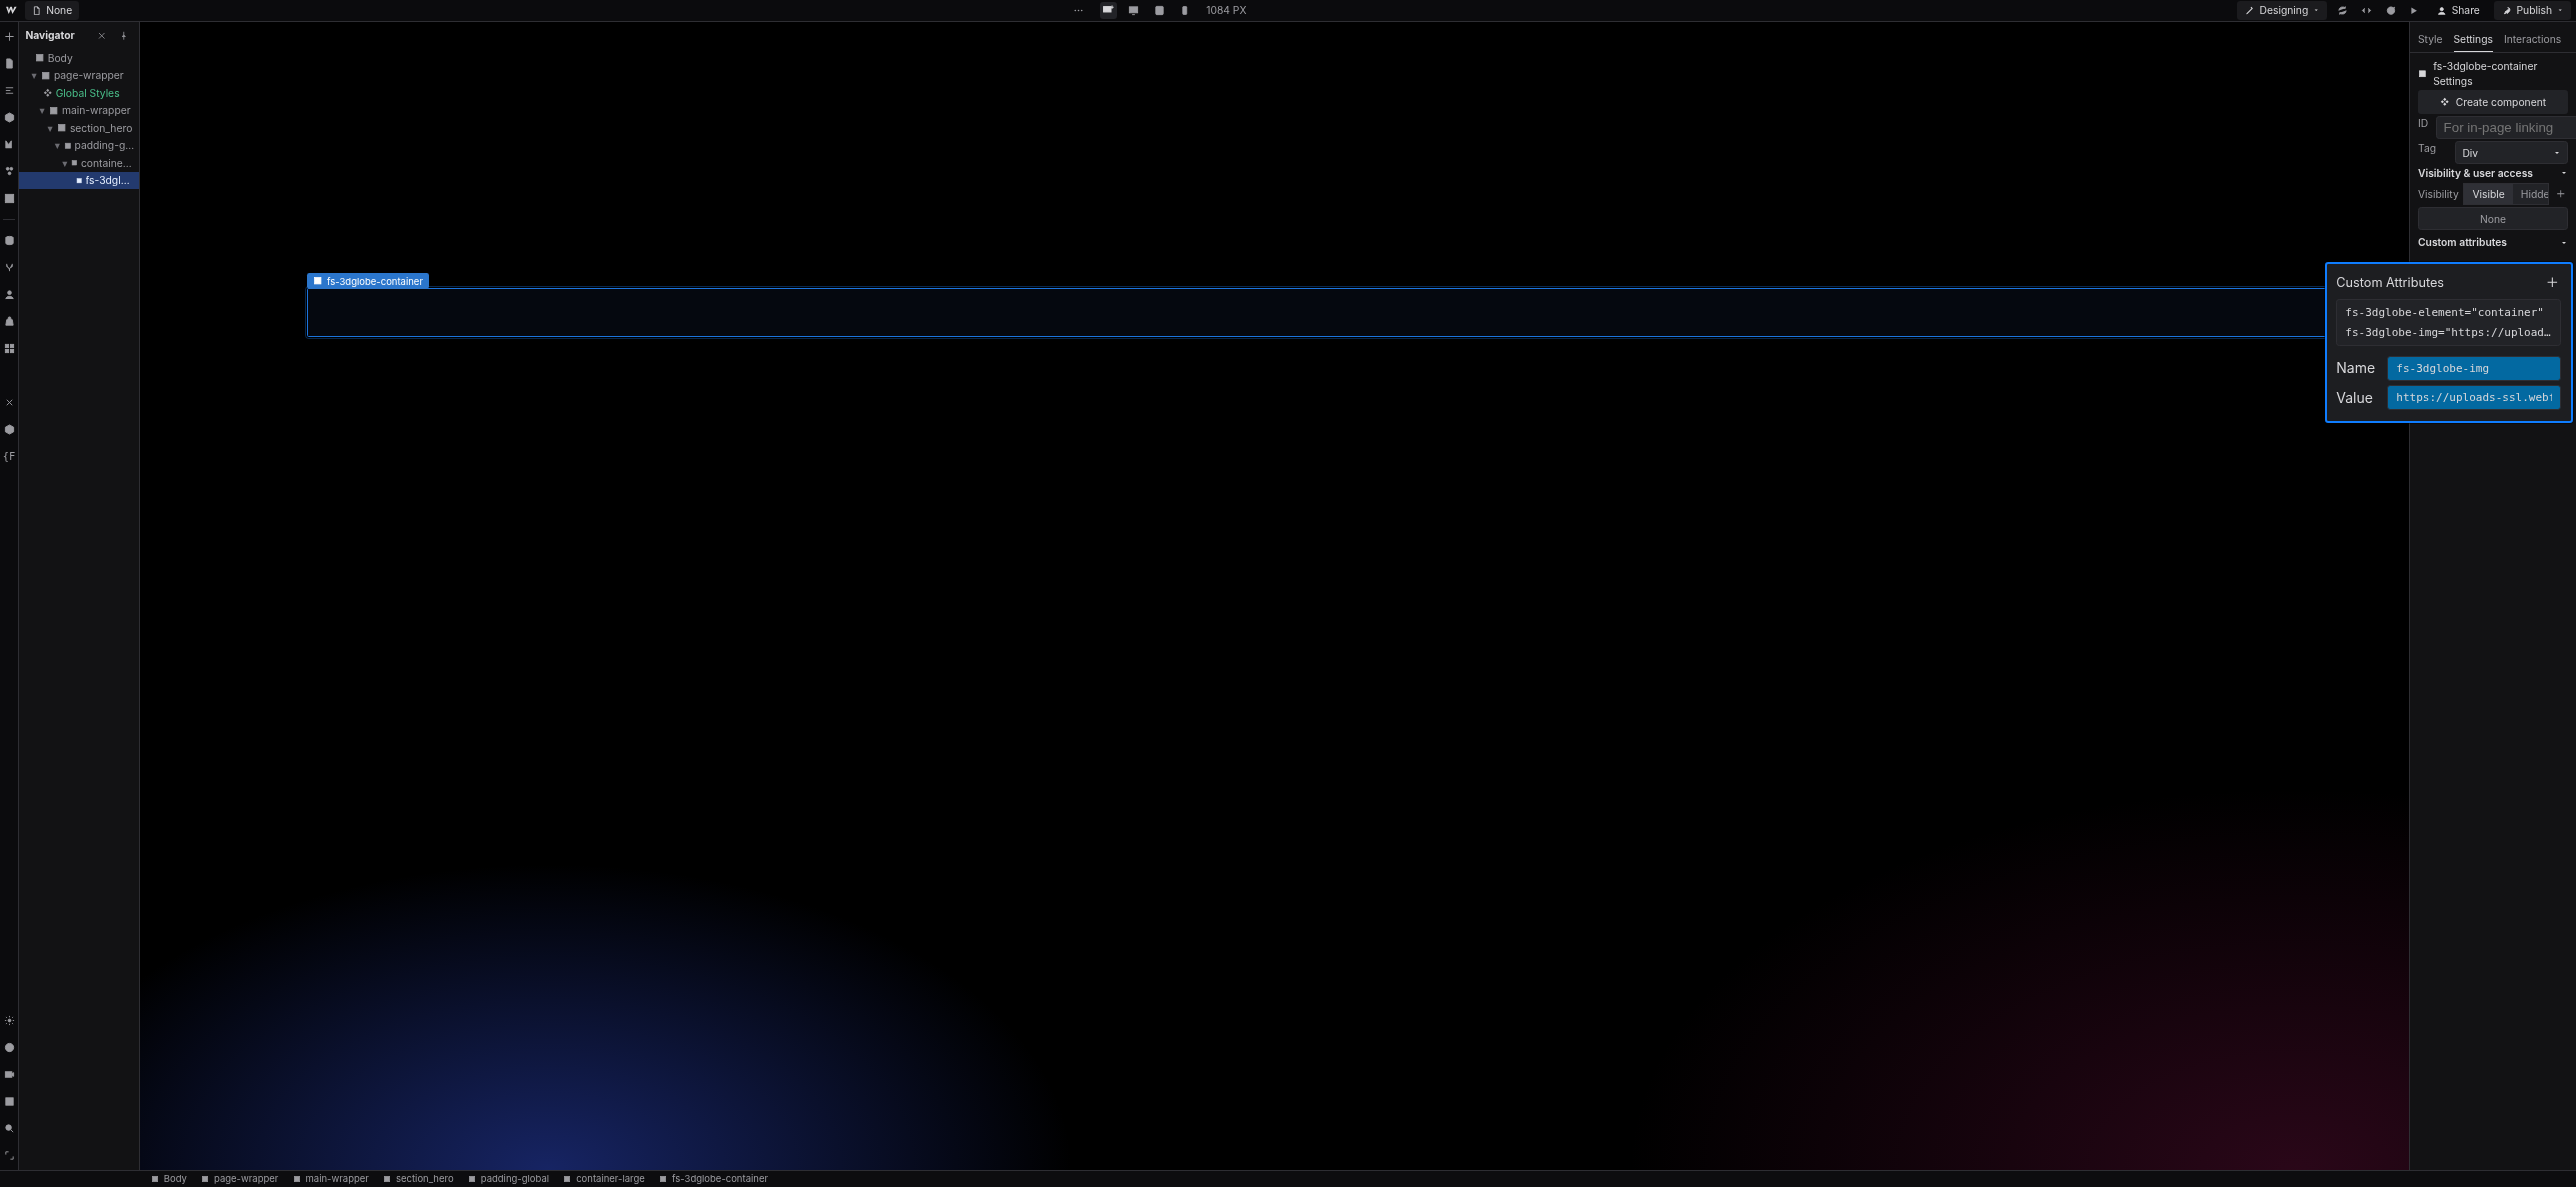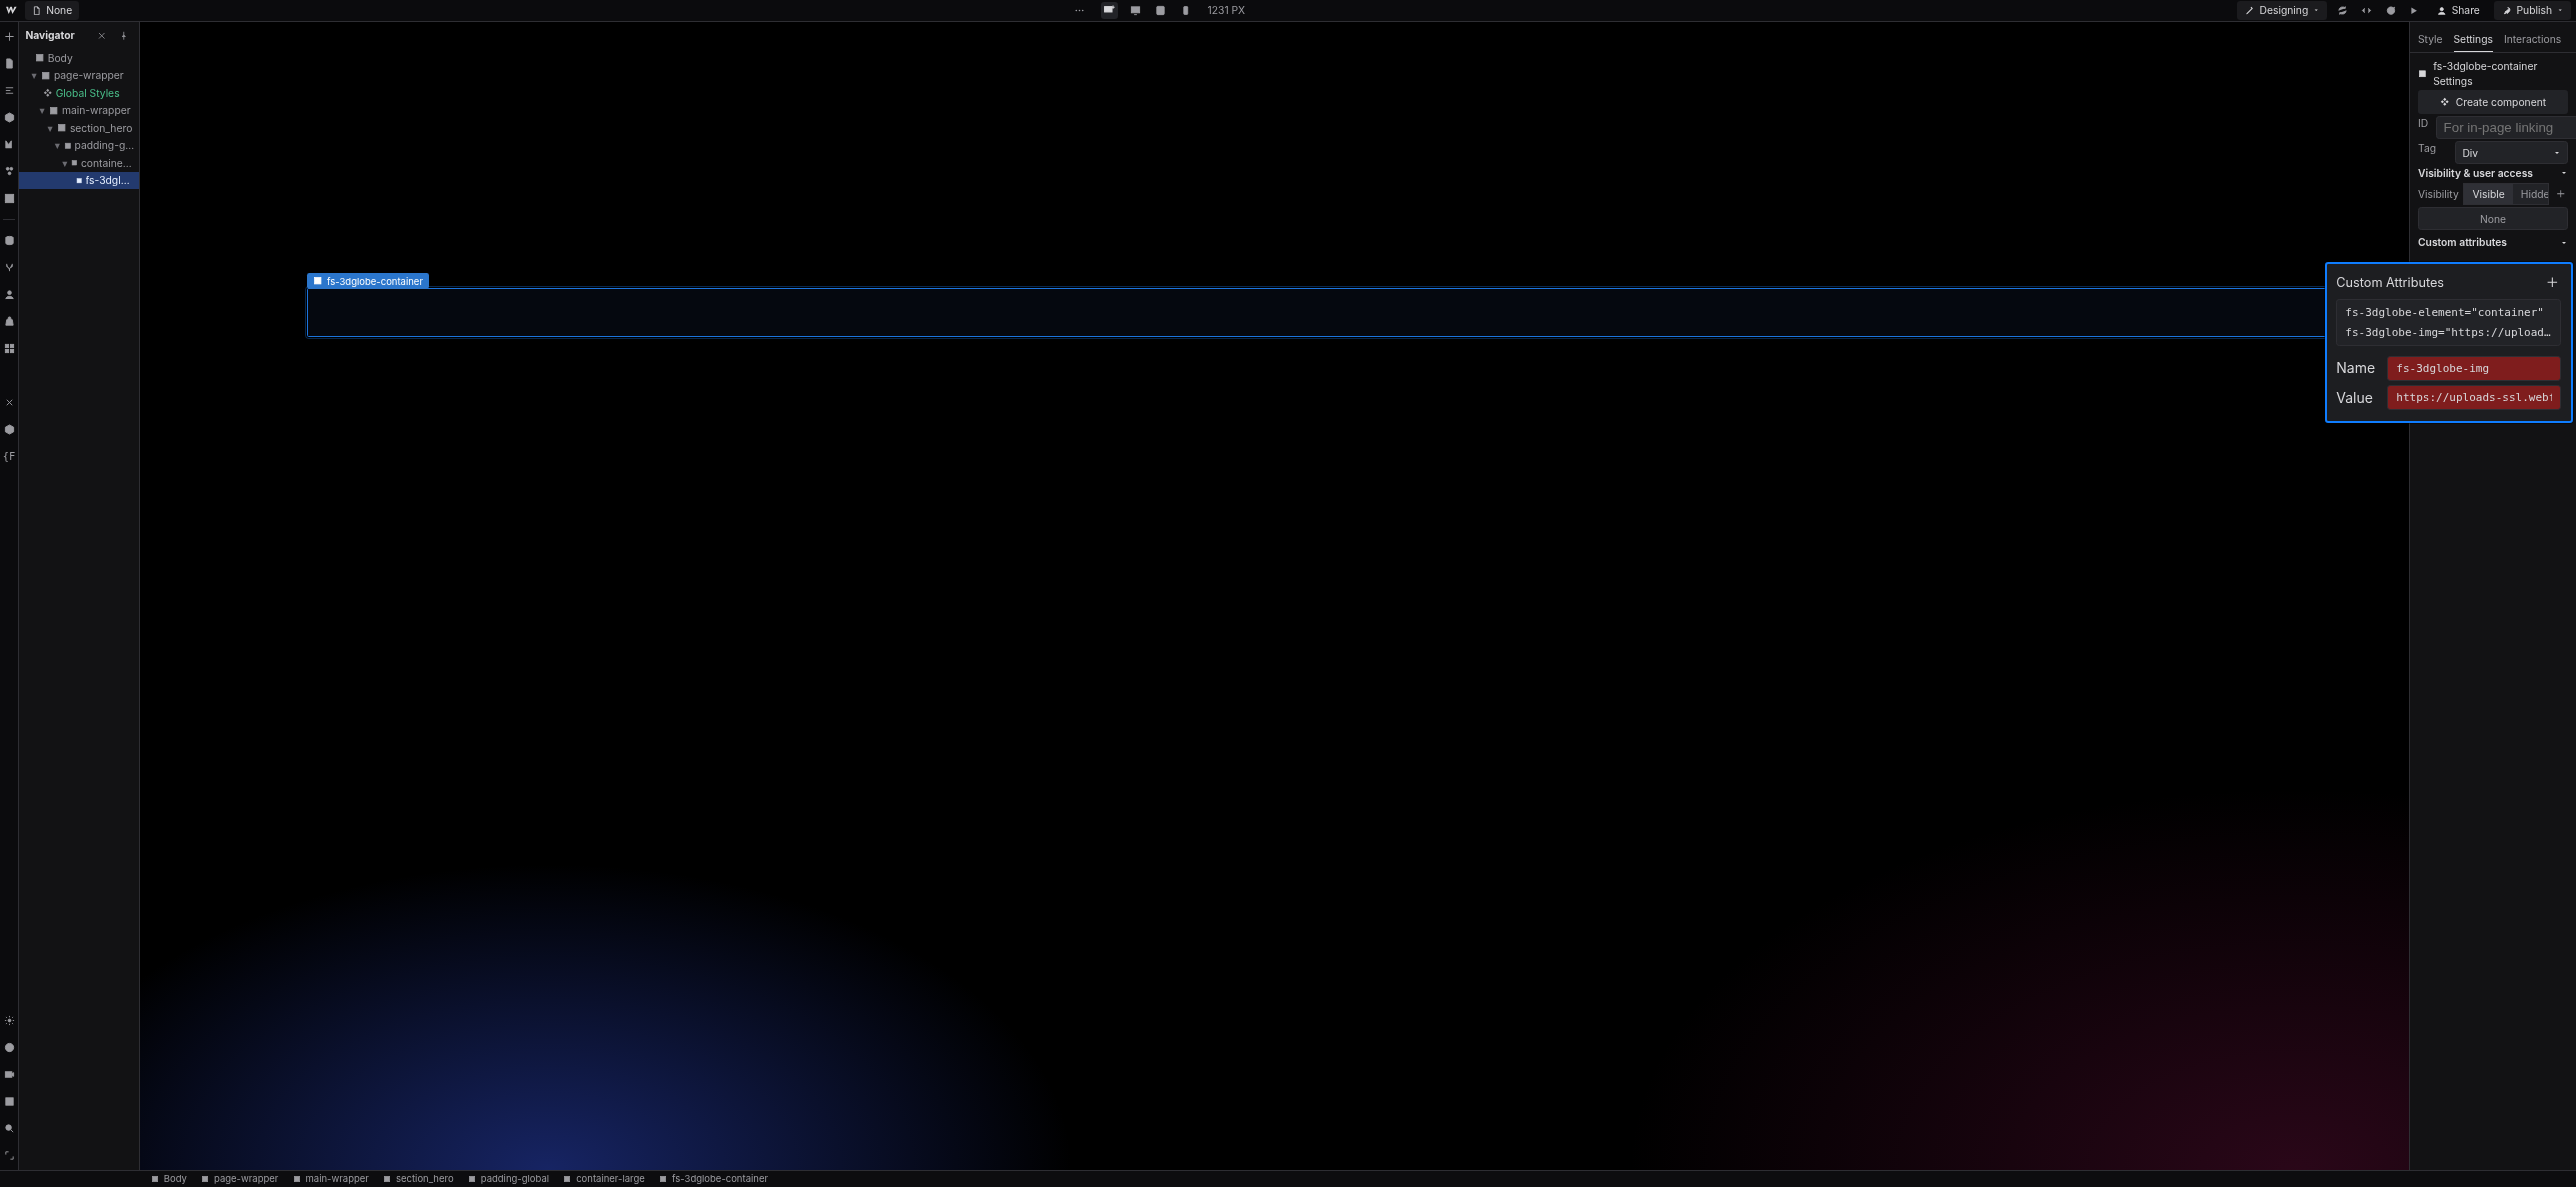--- a/index.html
+++ b/index.html
@@ -89,21 +89,21 @@
   .none-box{background:var(--bg3);border:0.8px solid var(--line);border-radius:3.2px;padding:3.2px 6.4px;text-align:center;color:var(--text-dim)}
 
   
   .pop{position:fixed;right:3.2px;top:262px;width:248px;background:#1d1e21;border:2.4px solid var(--ring);border-radius:3.2px;box-shadow:0 0 0 0.8px #0008;padding:9.5px 9.5px 11px;z-index:10}
   .pop-head{display:flex;align-items:center;justify-content:space-between;margin-bottom:8px}
   .pop-title{font-size:12.7px;color:var(--text)}
   .attr-list{background:var(--bg3);border:0.8px solid var(--line);border-radius:3.2px;padding:4.8px 8px;display:flex;flex-direction:column;gap:4.8px;margin-bottom:9.5px}
   .attr-item{color:var(--text);font-family:ui-monospace,Menlo,Consolas,monospace;font-size:11px;white-space:nowrap;overflow:hidden;text-overflow:ellipsis}
   .pop-kv{display:flex;align-items:center;gap:11px;margin-top:4.8px}
   .pop-kv label{width:40px;color:var(--text);font-size:14px}
-  .pop-kv input{flex:1;background:#7f1d1d;border:0.8px solid var(--line);border-radius:3.2px;padding:4.8px 8px;font-size:11px;color:var(--text);font-family:ui-monospace,Menlo,Consolas,monospace}
+  .pop-kv input{flex:1;background:#0369a1;border:0.8px solid var(--line);border-radius:3.2px;padding:4.8px 8px;font-size:11px;color:var(--text);font-family:ui-monospace,Menlo,Consolas,monospace}
   .plus-btn{width:17.5px;height:17.5px;display:inline-flex;align-items:center;justify-content:center;color:var(--text)}
 
   
   .breadcrumb{grid-column:1/3;grid-row:3;height:17.5px;display:flex;align-items:center;gap:14.3px;padding:0 8px;color:var(--text-dim);background:#0d0d0f;border-top:0.8px solid var(--line);font-size:9.5px}
   .crumb{display:inline-flex;align-items:center;gap:4.8px}
   .crumbs-wrap{margin-left:143px;display:flex;gap:14.3px}
 
   
   svg{fill:currentColor}
 </style>
@@ -152,21 +152,21 @@
             <svg width="11" height="11" viewBox="0 0 24 24" fill="none" stroke="currentColor" stroke-width="2">
               <rect x="4" y="3" width="16" height="18" rx="2"></rect>
             </svg>
           </span>
         <span class="icon-btn">
             <svg width="9.5" height="11" viewBox="0 0 24 24" fill="none" stroke="currentColor" stroke-width="2">
               <rect x="7" y="2" width="10" height="20" rx="2"></rect>
             </svg>
           </span>
       </div>
-      <span class="px-readout">1231 PX</span>
+      <span class="px-readout">1084 PX</span>
     </div>
 
     <div class="right">
       <span class="chip">
         <svg width="9.5" height="9.5" viewBox="0 0 24 24">
             <path d="M3 21l3-1 12-12-2-2L4 18l-1 3zM14 4l2-2 4 4-2 2z"></path>
           </svg>
         <span>Designing</span>
         <svg class="chev" viewBox="0 0 24 24">
             <path d="M6 9l6 6 6-6z"></path>

